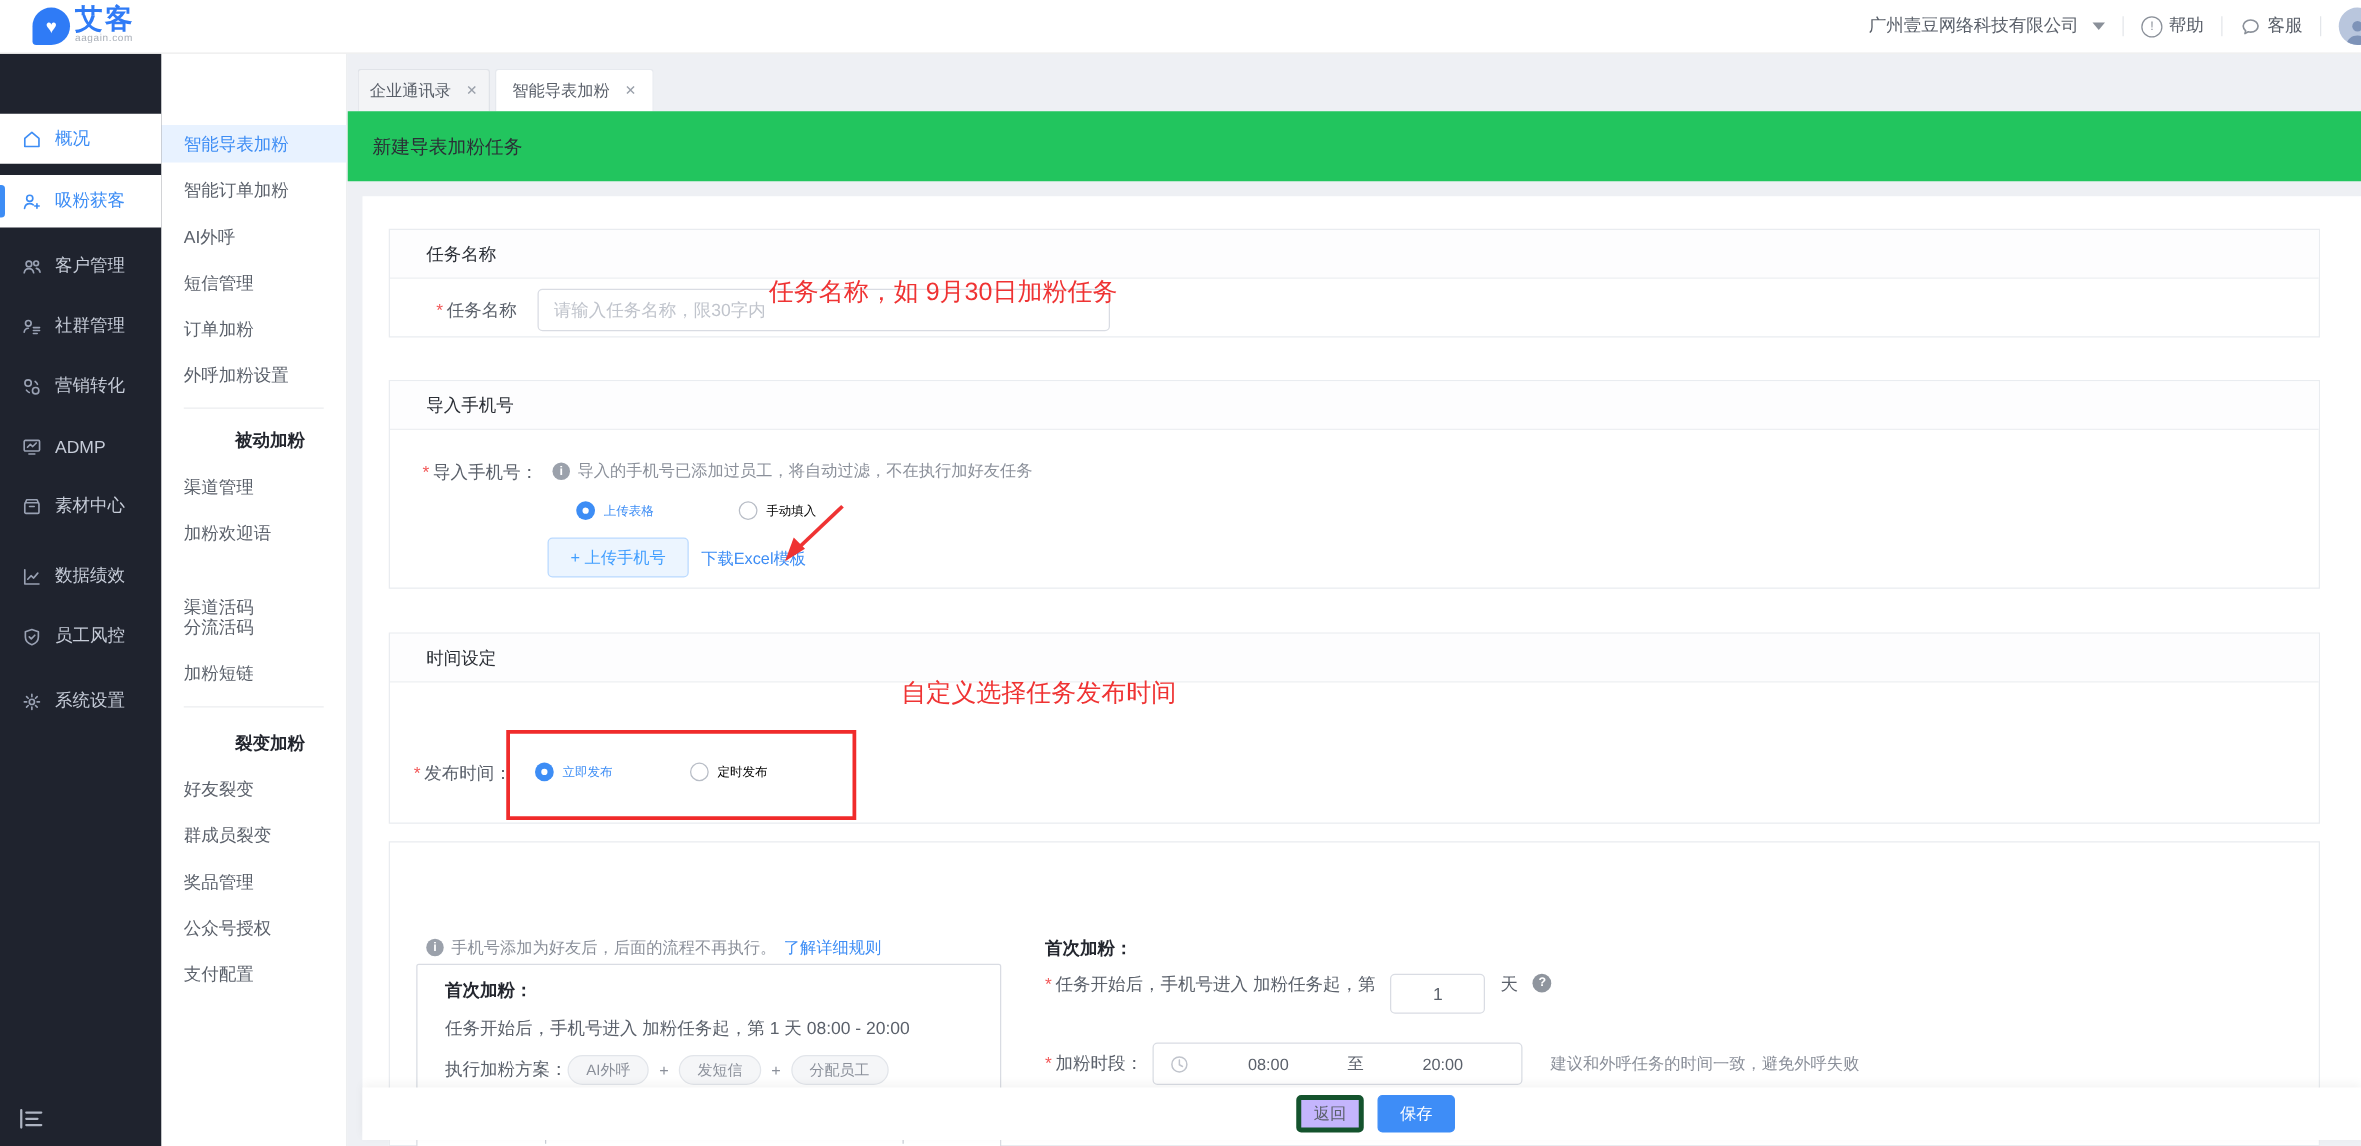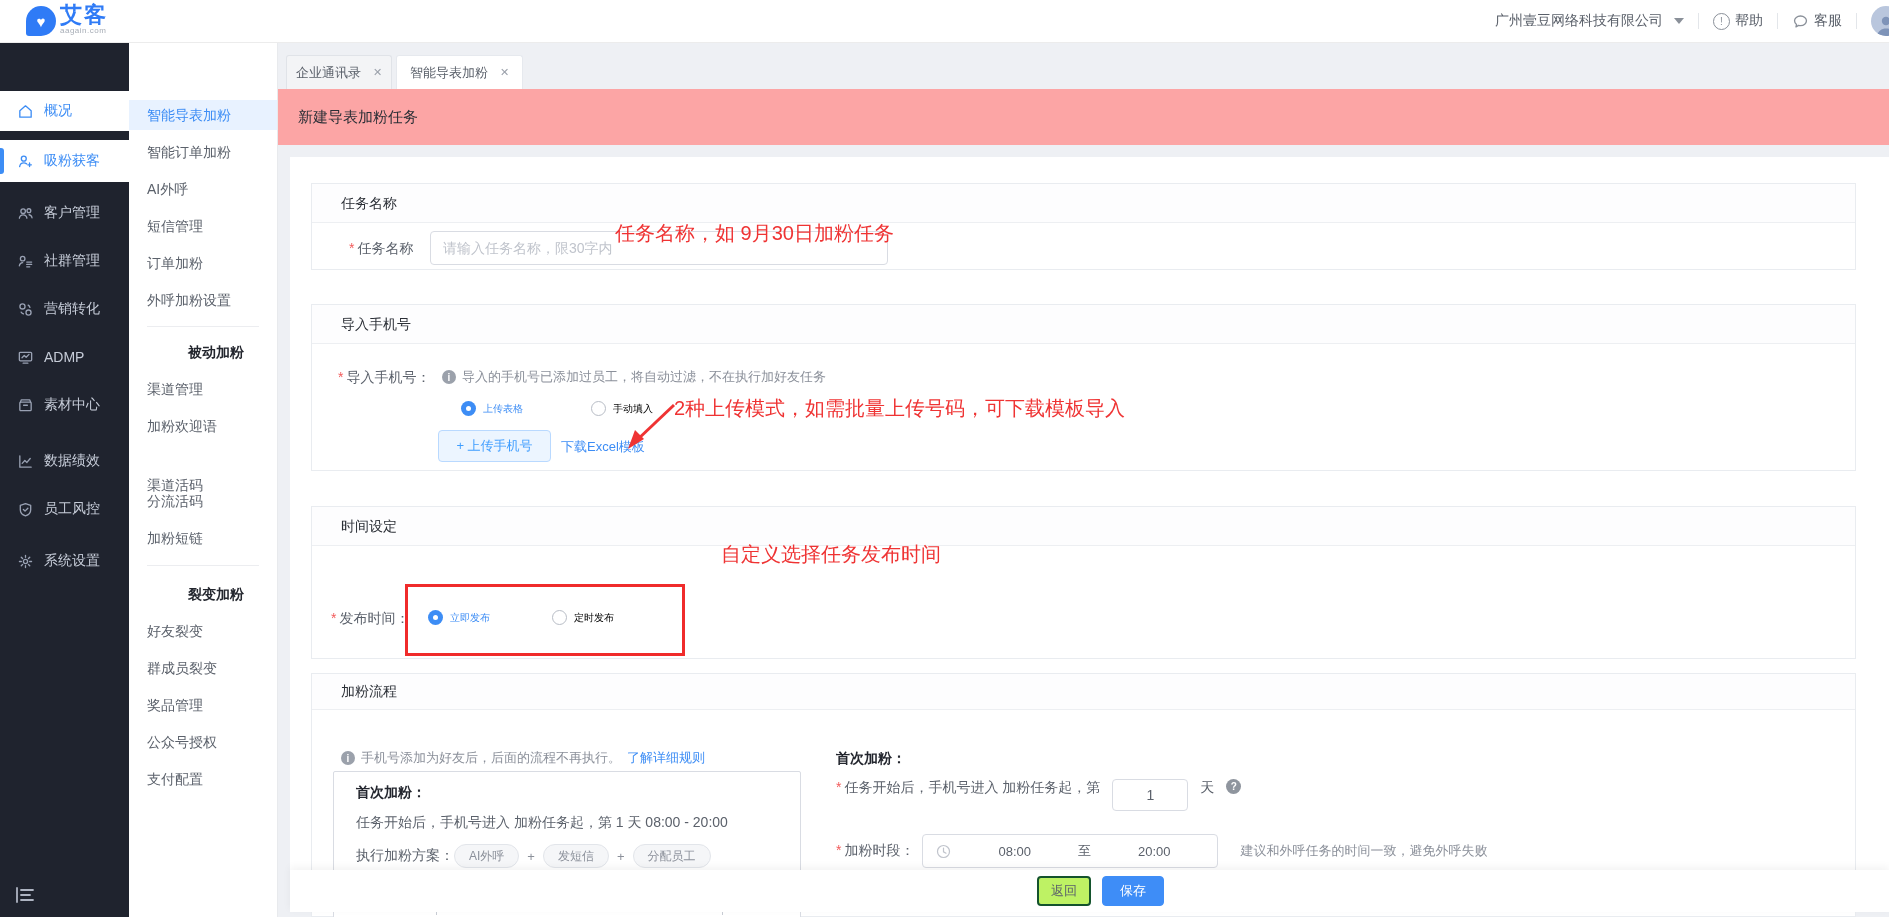--- a/index.html
+++ b/index.html
@@ -37,21 +37,21 @@
   .grp-title{position:absolute;left:18px;font-size:14px;font-weight:bold;color:#23262e;height:28px;line-height:28px;margin-left:41px;}
   .sm-item{position:absolute;left:0;width:148px;height:30px;line-height:30px;padding-left:18px;box-sizing:border-box;font-size:14px;color:#5b616b;cursor:pointer;}
   .sm-item.active{background:#e8f2ff;color:#3d8df5;}
   .sm-div{position:absolute;left:18px;width:112px;height:1px;background:#ecedf0;}
 
   
   .content{position:absolute;left:277px;top:42px;width:1612px;height:875px;background:#eef0f4;}
   .tab{position:absolute;top:13px;height:34px;display:flex;align-items:center;justify-content:center;gap:12px;font-size:13px;color:#595f69;border:1px solid #e0e3e8;border-bottom:none;border-radius:3px 3px 0 0;background:#f3f4f6;box-sizing:border-box;cursor:pointer;}
   .tab.active{background:#fff;border-color:#e6e9ee;}
   .tab .x{font-size:11px;color:#9aa0aa;cursor:pointer;}
-  .titlebar{position:absolute;left:0;top:47px;width:1612px;height:56px;background:#fca5a5;display:flex;align-items:center;}
+  .titlebar{position:absolute;left:0;top:47px;width:1612px;height:56px;background:#22c55e;display:flex;align-items:center;}
   .titlebar .t{margin-left:21px;font-size:15px;color:#2b2f36;}
   .card{position:absolute;left:13px;top:115px;width:1599px;height:755px;background:#fff;}
 
   .section{position:absolute;border:1px solid #e9ecf0;background:#fff;box-sizing:border-box;}
   .sec-hd{height:38px;line-height:38px;border-bottom:1px solid #edeff2;background:#fdfdfe;padding-left:29px;font-size:14px;color:#2b2f36;}
   .star{color:#f25a5a;margin-right:3px;}
   .lbl{color:#5b616b;font-size:14px;}
   .txtinput{border:1px solid #d9dce3;border-radius:4px;box-sizing:border-box;font-size:14px;color:#333;padding:0 12px;font-family:inherit;background:#fff;}
   .txtinput::placeholder{color:#c0c4cc;}
   .red-note{position:absolute;color:#ef3333;font-size:20px;white-space:nowrap;z-index:5;}
@@ -68,21 +68,21 @@
   .blue-link{color:#3d8df5;font-size:13px;cursor:pointer;text-decoration:none;}
   .red-rect{position:absolute;border:3px solid #f02b2b;z-index:4;}
   .flow-box{position:absolute;border:1px solid #d9dce3;border-radius:2px;background:#fff;box-sizing:border-box;}
   .pill{height:24px;line-height:22px;padding:0 14px;border:1px solid #e2e5ea;background:#f5f6f8;border-radius:12px;color:#8b909a;font-size:12px;box-sizing:border-box;cursor:pointer;}
   .plus{color:#8b909a;font-size:13px;margin:0 8px;}
   .qmark{width:15px;height:15px;border-radius:50%;background:#8f959e;color:#fff;font-size:10px;display:inline-flex;align-items:center;justify-content:center;font-weight:bold;}
   .timebox{display:flex;align-items:center;border:1px solid #d9dce3;border-radius:4px;background:#fff;box-sizing:border-box;font-size:13px;color:#5b616b;cursor:pointer;}
   .dash-box{position:absolute;border:1px dashed #c8ccd4;background:#fff;}
   .footer{position:absolute;left:13px;right:0;top:828px;height:42px;background:#fff;box-shadow:0 -3px 8px rgba(0,0,0,.05);z-index:15;}
   .btn{position:absolute;top:6px;height:30px;border-radius:4px;font-size:13px;display:flex;align-items:center;justify-content:center;box-sizing:border-box;cursor:pointer;}
-  .btn.back{width:54px;background:#bef264;border:2px solid #14532d;color:#5b616b;}
+  .btn.back{width:54px;background:#c4b5fd;border:4px solid #14532d;color:#5b616b;}
   .btn.save{width:62px;background:#3e8df7;border:1px solid #3e8df7;color:#fff;}
   .arrow-svg{position:absolute;z-index:6;overflow:visible;}
 </style>
 </head>
 <body>
 
 <div class="app">
 
   <div class="hdr">
     <div class="logo-wrap">
@@ -258,21 +258,20 @@
       <div class="abs" style="left:130px;top:63px;display:flex;align-items:center;gap:6px">
         <span class="info-ic">i</span>
         <span class="info-txt">导入的手机号已添加过员工，将自动过滤，不在执行加好友任务</span>
       </div>
       <div class="abs" style="left:149px;top:96px;display:flex;align-items:center">
         <span class="radio on"></span>
         <span class="rlabel on">上传表格</span>
         <span class="radio off" style="margin-left:68px"></span>
         <span class="rlabel off">手动填入</span>
       </div>
-      <div class="red-note" style="left:362px;top:90px">2种上传模式，如需批量上传号码，可下载模板导入</div>
       <svg class="arrow-svg" style="left:308px;top:94px;width:62px;height:52px" viewBox="0 0 62 52">
         <path d="M54 6 L16 42" stroke="#ef3333" stroke-width="3" fill="none"></path>
         <path d="M8 50 L24 40 L15 31 Z" fill="#ef3333"></path>
       </svg>
       <div class="plain-btn abs" style="left:126px;top:125px;width:111px;height:30px">
         <span>+ 上传手机号</span>
       </div>
       <a class="blue-link abs" style="left:249px;top:133px">下载Excel模板</a>
     </div>
 
@@ -285,21 +284,20 @@
       <div class="abs" style="left:116px;top:103px;display:flex;align-items:center">
         <span class="radio on"></span>
         <span class="rlabel on">立即发布</span>
         <span class="radio off" style="margin-left:62px"></span>
         <span class="rlabel off">定时发布</span>
       </div>
       <div class="red-rect" style="left:93px;top:77px;width:274px;height:66px"></div>
     </div>
 
     <div class="section" style="left:34px;top:631px;width:1545px;height:244px">
-      <div class="sec-hd" style="height:35px;line-height:35px">加粉流程</div>
       <div class="abs" style="left:29px;top:75px;display:flex;align-items:center;gap:6px">
         <span class="info-ic">i</span>
         <span class="info-txt">手机号添加为好友后，后面的流程不再执行。</span>
         <a class="blue-link">了解详细规则</a>
       </div>
 
       <div class="flow-box" style="left:21px;top:97px;width:468px;height:112px">
         <div class="abs" style="left:22px;top:12px;font-weight:bold;color:#23262e">首次加粉：</div>
         <div class="abs" style="left:22px;top:42px;color:#5b616b">任务开始后，手机号进入 加粉任务起，第 1 天 08:00 - 20:00</div>
         <div class="abs" style="left:22px;top:72px;display:flex;align-items:center">

